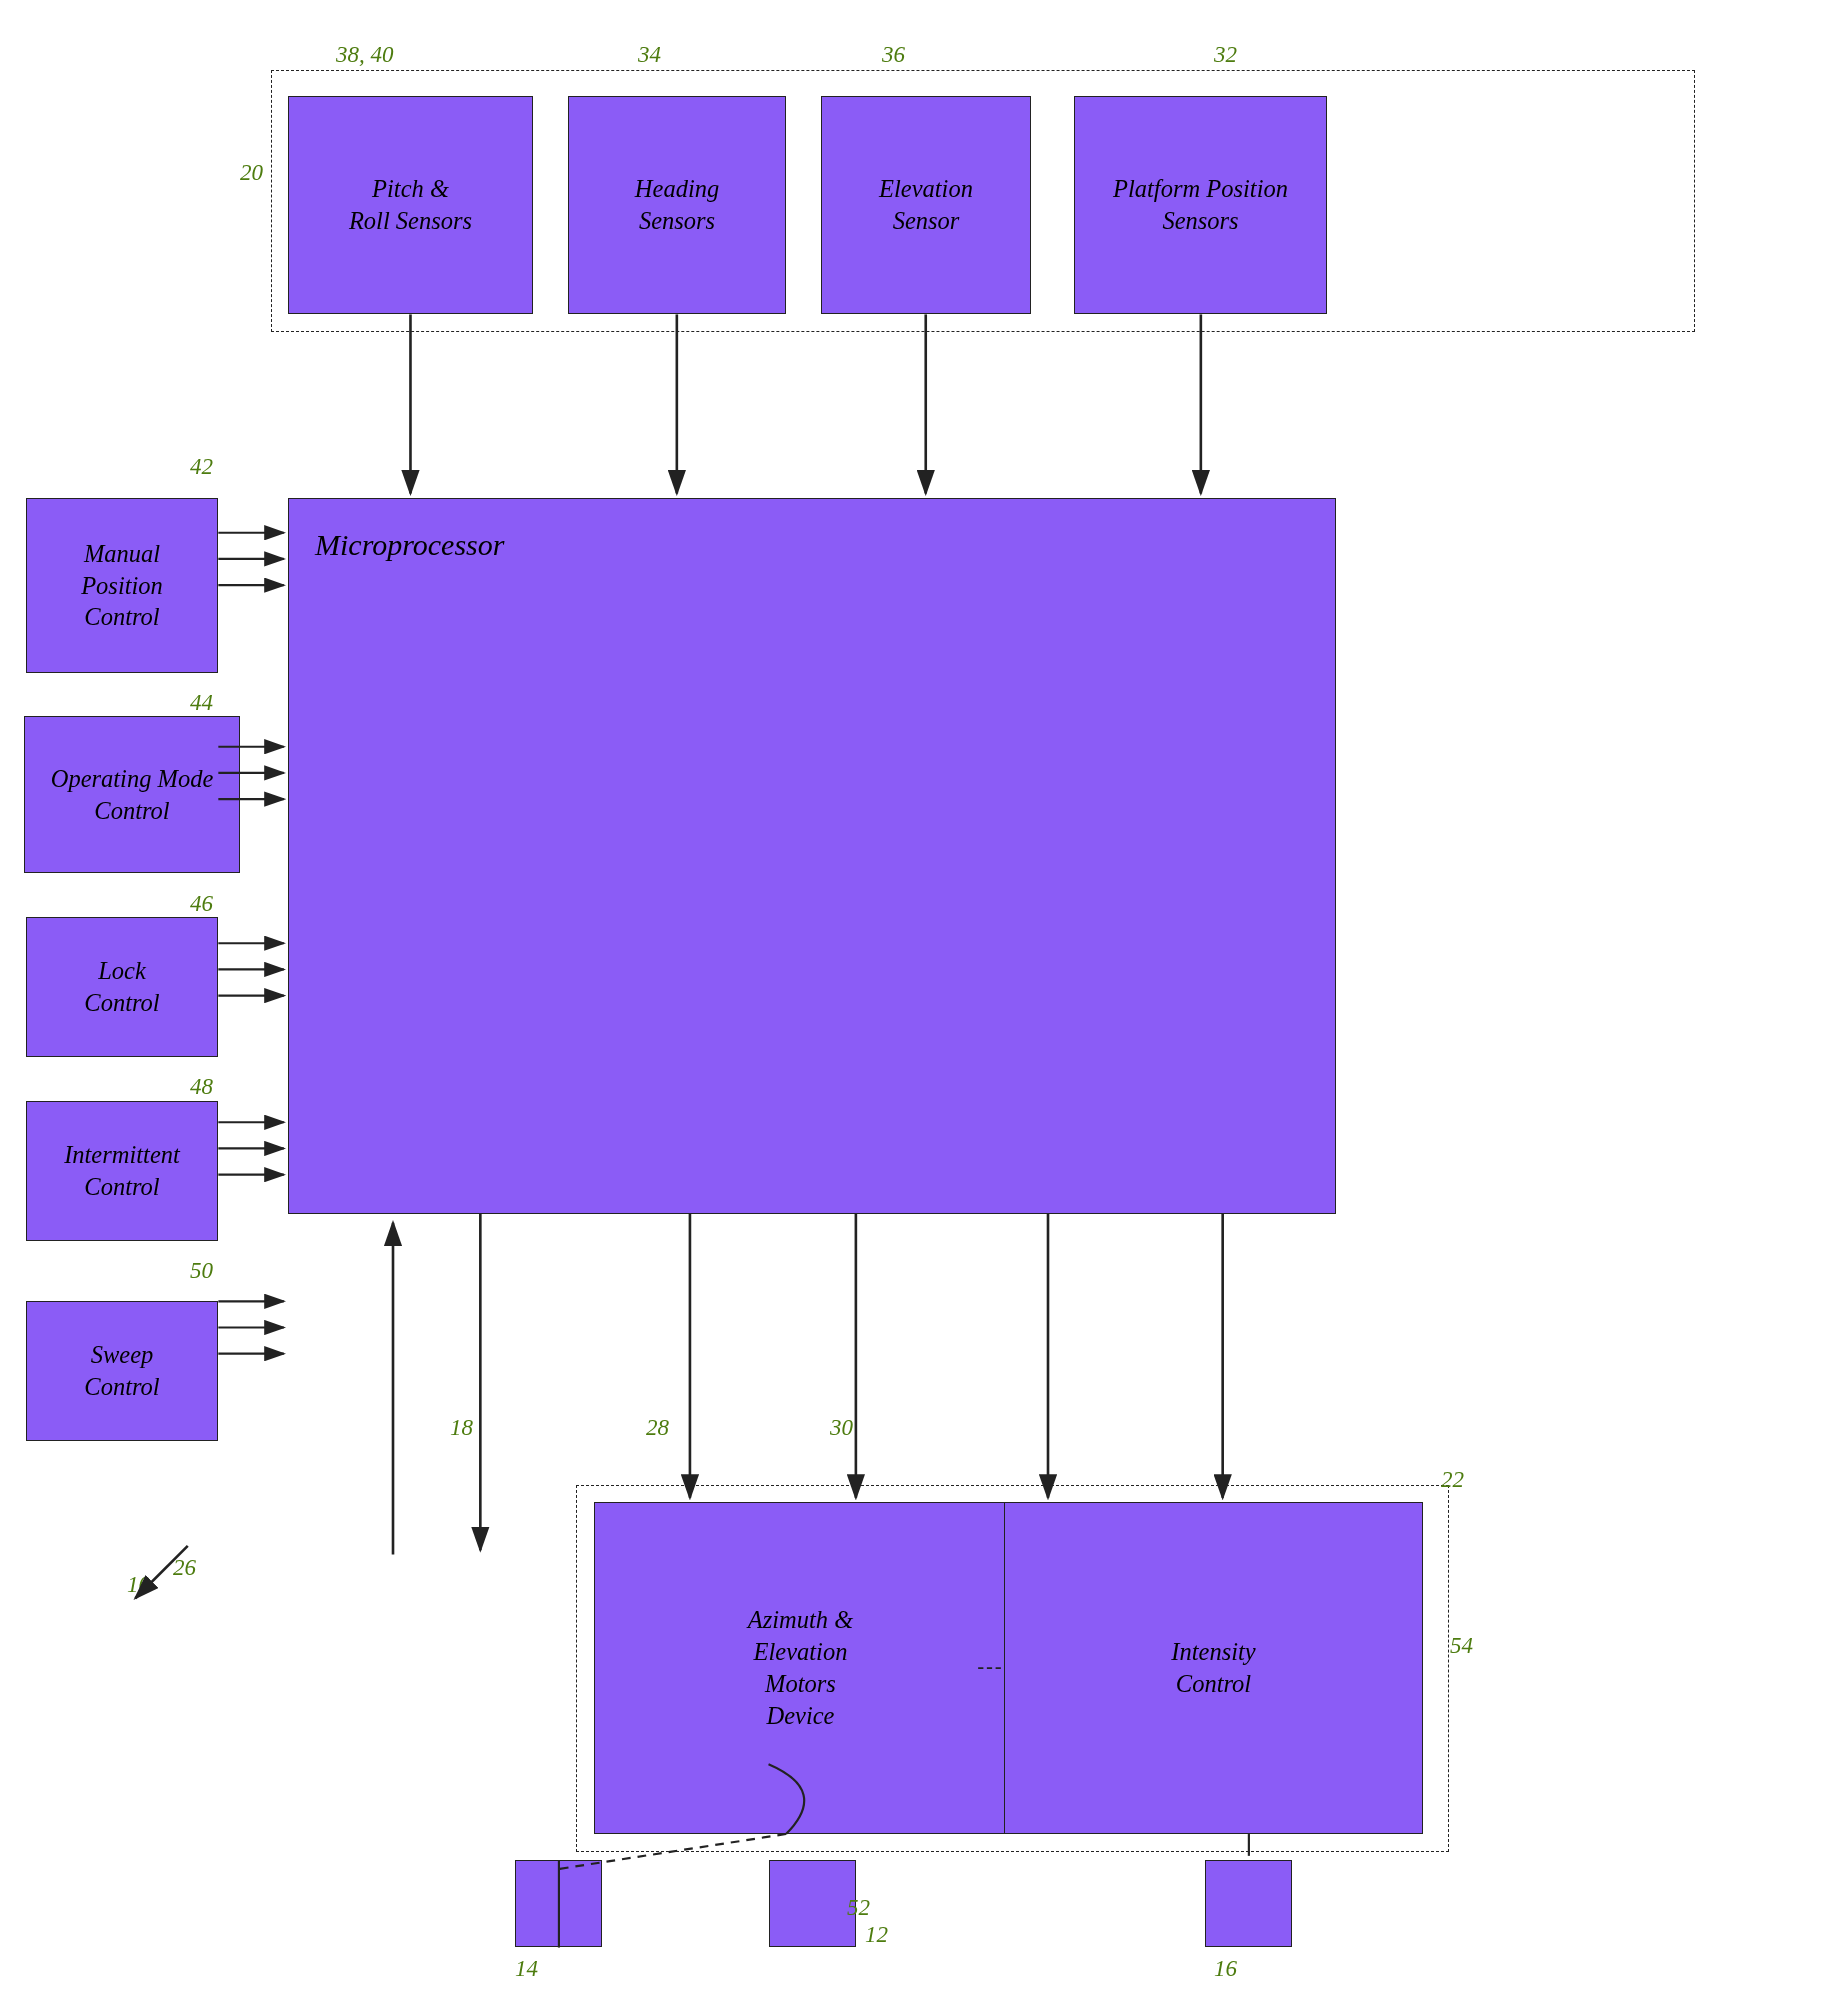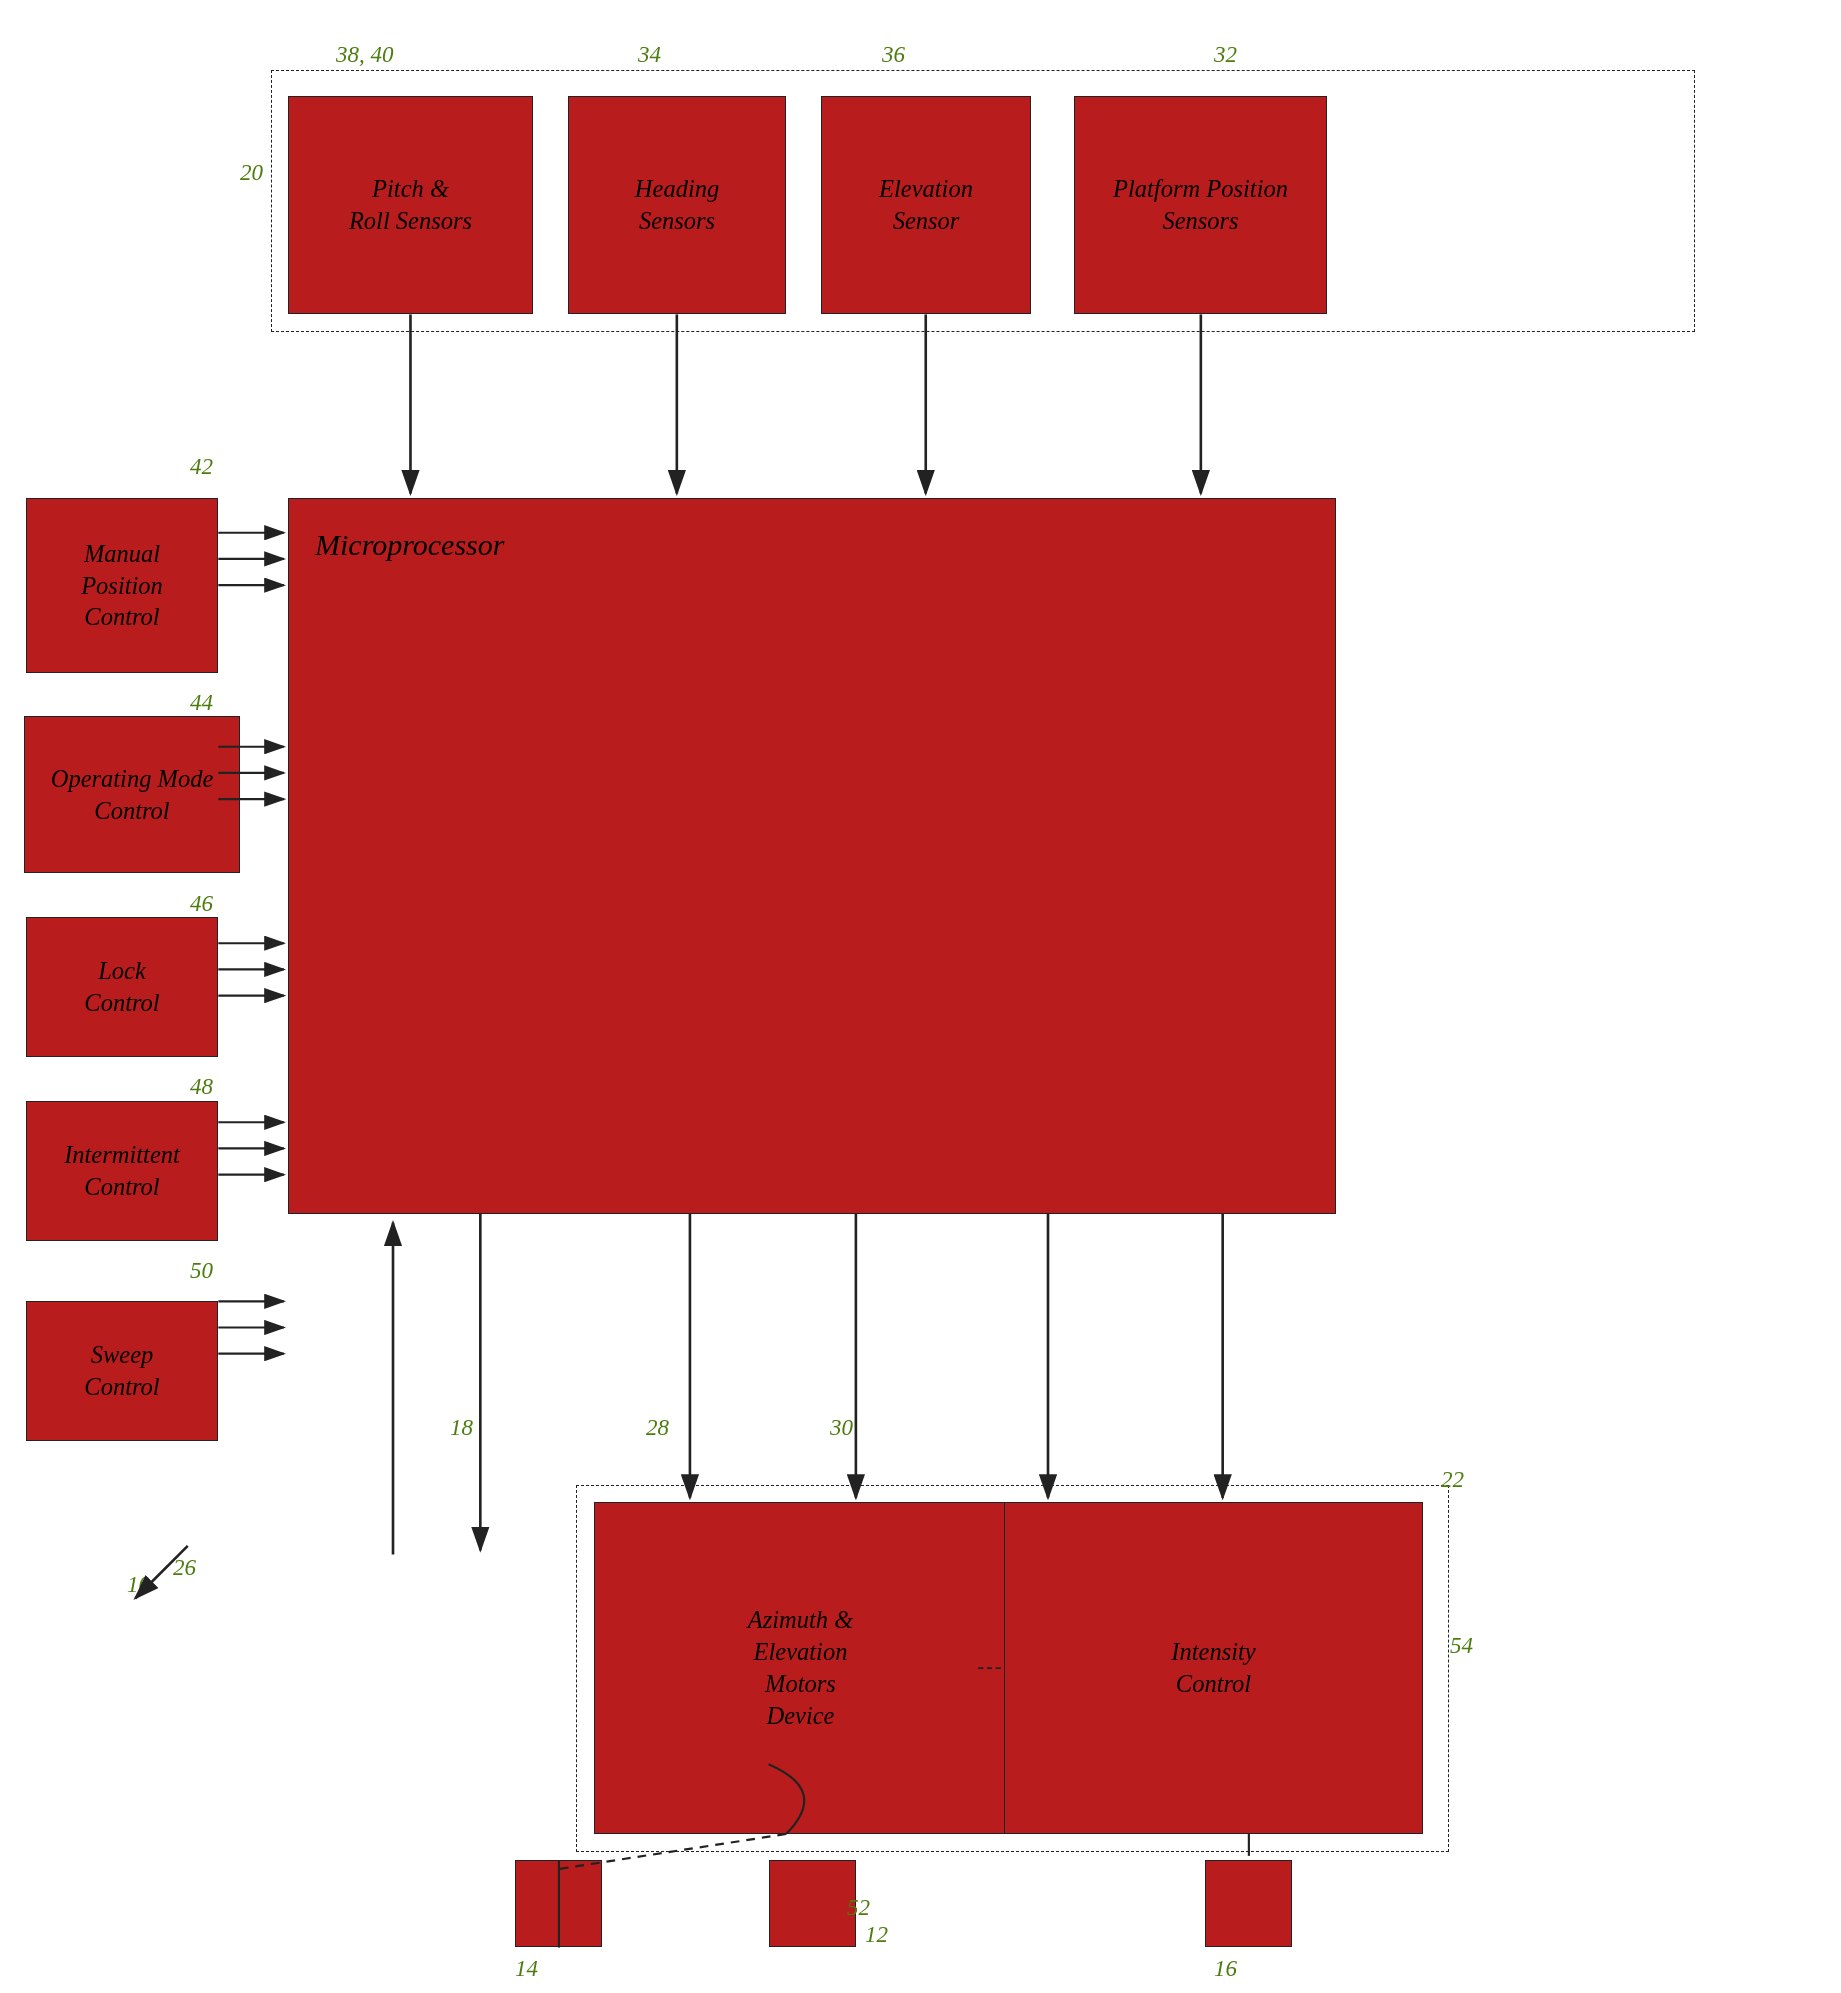--- a/index.html
+++ b/index.html
@@ -13,21 +13,21 @@
     }
     .diagram-container {
       position: absolute;
       top: 0; left: 0;
       width: 1841px;
       height: 1993px;
     }
     .box {
       position: absolute;
       border: 1.7px solid #222;
-      background: #b91c1c;
+      background: #8b5cf6;
       display: flex;
       align-items: center;
       justify-content: center;
       text-align: center;
       font-size: 24.5px;
       font-style: italic;
       line-height: 1.3;
     }
     .box-dashed {
       border: 1.7px dashed #222;

